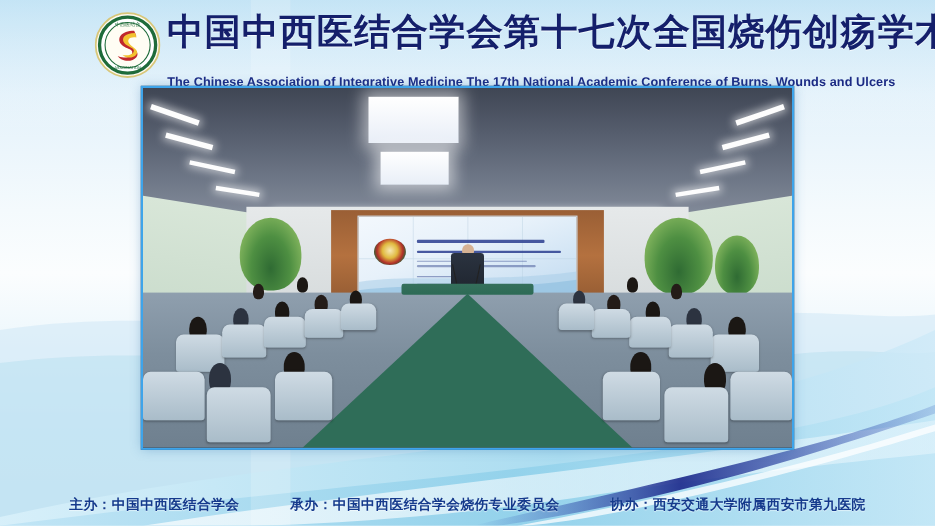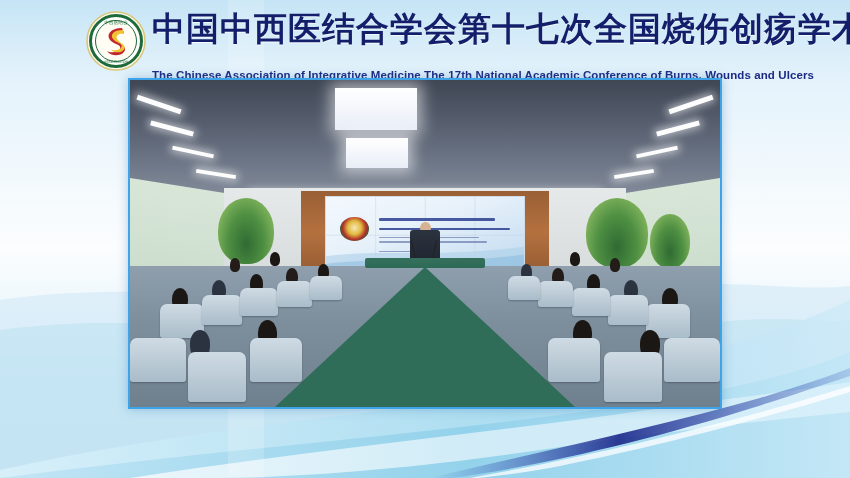--- a/index.html
+++ b/index.html
@@ -284,14 +284,21 @@
       <div class="chair" style="right:0px;top:258px;width:56px;height:44px;"></div>
       <div class="chair" style="right:58px;top:272px;width:58px;height:50px;"></div>
       <div class="person dark" style="right:128px;top:240px;width:19px;height:26px;"></div>
       <div class="chair" style="right:120px;top:258px;width:52px;height:44px;"></div>
       <div class="person" style="right:100px;top:178px;width:10px;height:14px;"></div>
       <div class="person dark" style="right:140px;top:172px;width:10px;height:14px;"></div>
 
     </div>
   </div>
 
+  <div class="footer">
+    <div class="credits">
+      <span class="credit">主办：中国中西医结合学会</span>
+      <span class="credit">承办：中国中西医结合学会烧伤专业委员会</span>
+      <span class="credit">协办：西安交通大学附属西安市第九医院</span>
+    </div>
+  </div>
 
 </div>
 
 </body></html>

